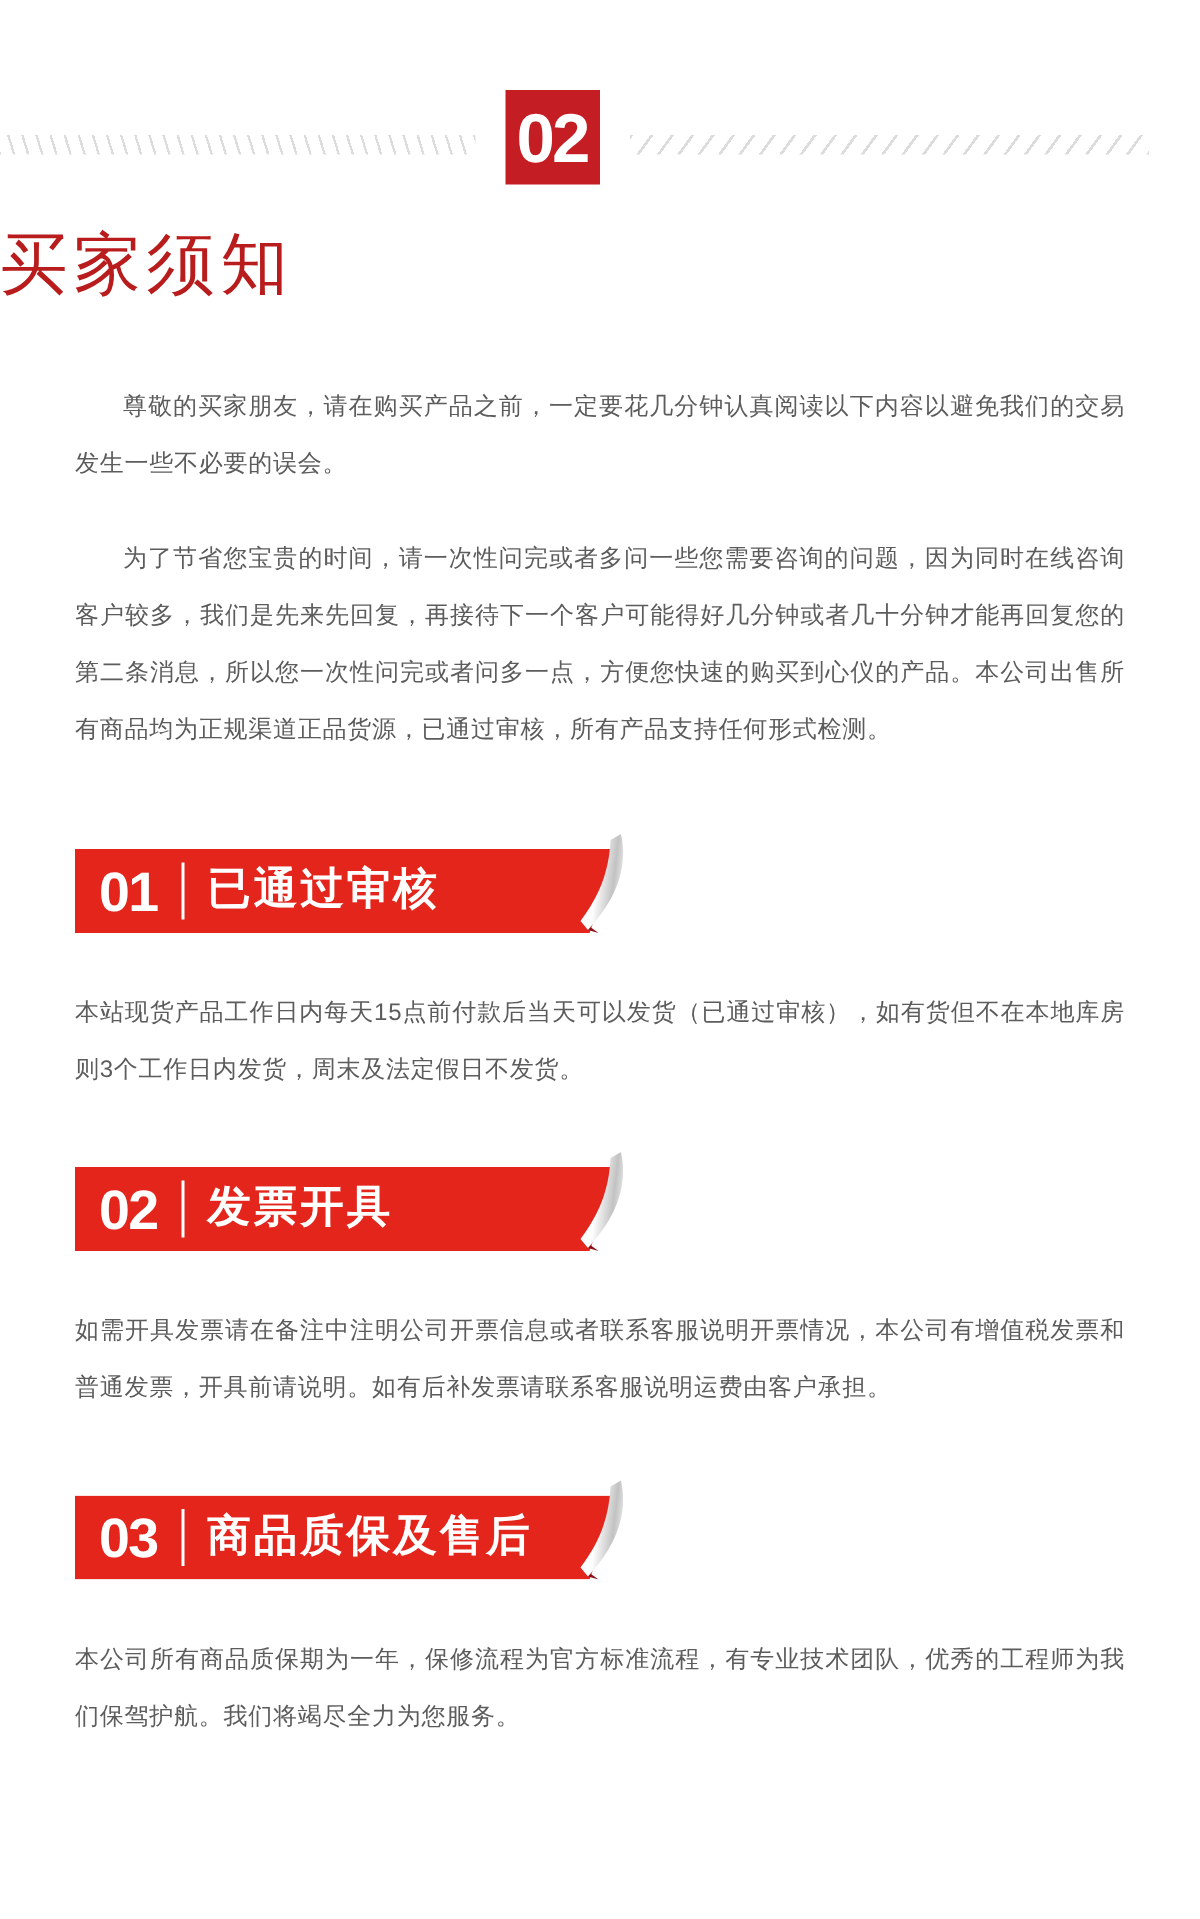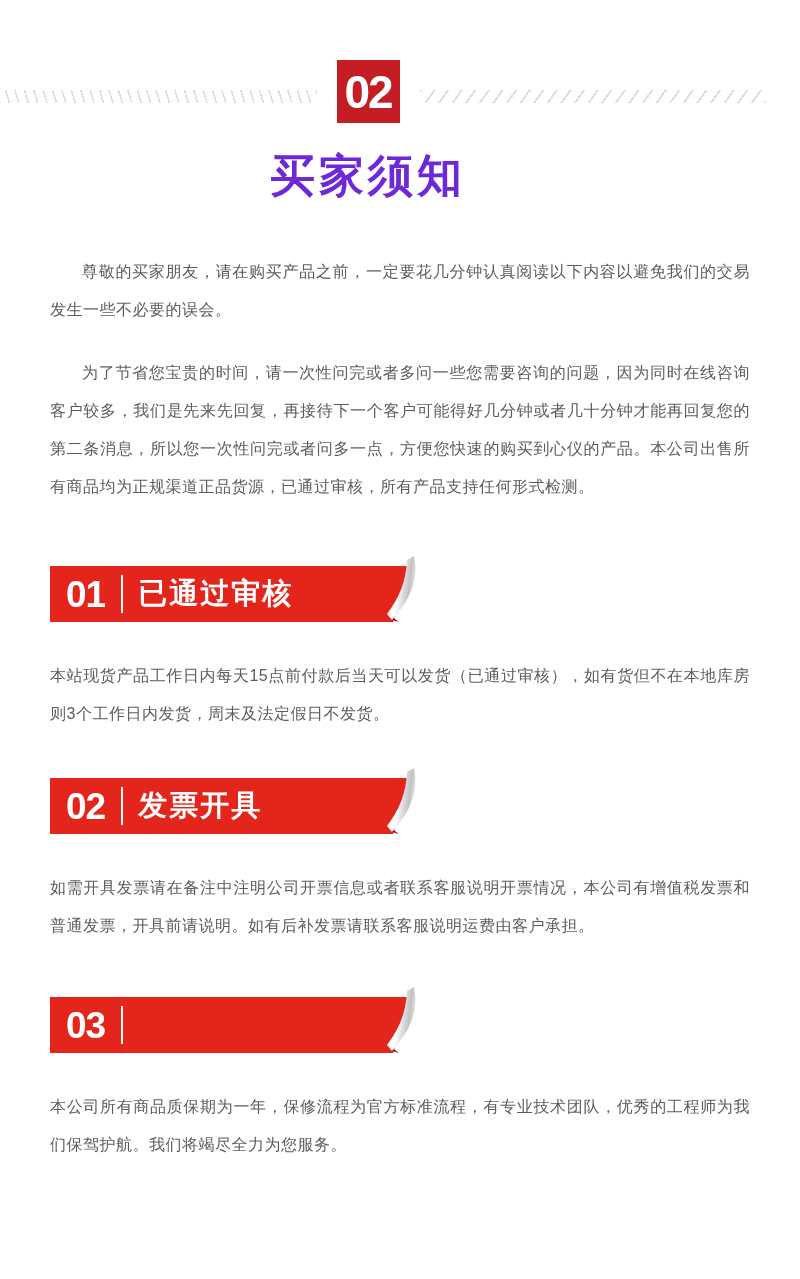--- a/index.html
+++ b/index.html
@@ -43,26 +43,25 @@
     letter-spacing: -2px;
     display: flex;
     align-items: center;
     justify-content: center;
     flex: 0 0 auto;
   }
 
   
   .page-title {
     margin-top: 28px;
-    text-align: center;
     font-size: 45px;
     line-height: 50px;
-    font-weight: 700;
+    font-weight: 400;
     letter-spacing: 4px;
-    color: #6d28d9;
+    color: #b91c1c;
   }
 
   
   p.copy {
     width: 700px;
     margin-left: 50px;
     font-size: 16px;
     line-height: 38px;
     letter-spacing: 0.5px;
     color: #5c5c5c;
@@ -180,20 +179,21 @@
       </svg>
     </div>
     <p class="copy section-body">如需开具发票请在备注中注明公司开票信息或者联系客服说明开票情况，本公司有增值税发票和普通发票，开具前请说明。如有后补发票请联系客服说明运费由客户承担。</p>
   </section>
 
   <section class="sec3">
     <div class="banner">
       <div class="banner-red">
         <span class="banner-num">03</span>
         <span class="banner-divider"></span>
+        <span class="banner-heading">商品质保及售后</span>
       </div>
       <svg class="curl" viewBox="0 0 40 66">
         <defs>
           <linearGradient id="curl-grad-3" x1="0" y1="0" x2="1" y2="0.25">
             <stop offset="0" stop-color="#f4f4f4"></stop>
               <stop offset="0.45" stop-color="#ffffff"></stop>
             <stop offset="0.85" stop-color="#c2c2c2"></stop>
               <stop offset="1" stop-color="#dedede"></stop>
           </linearGradient>
         </defs>

